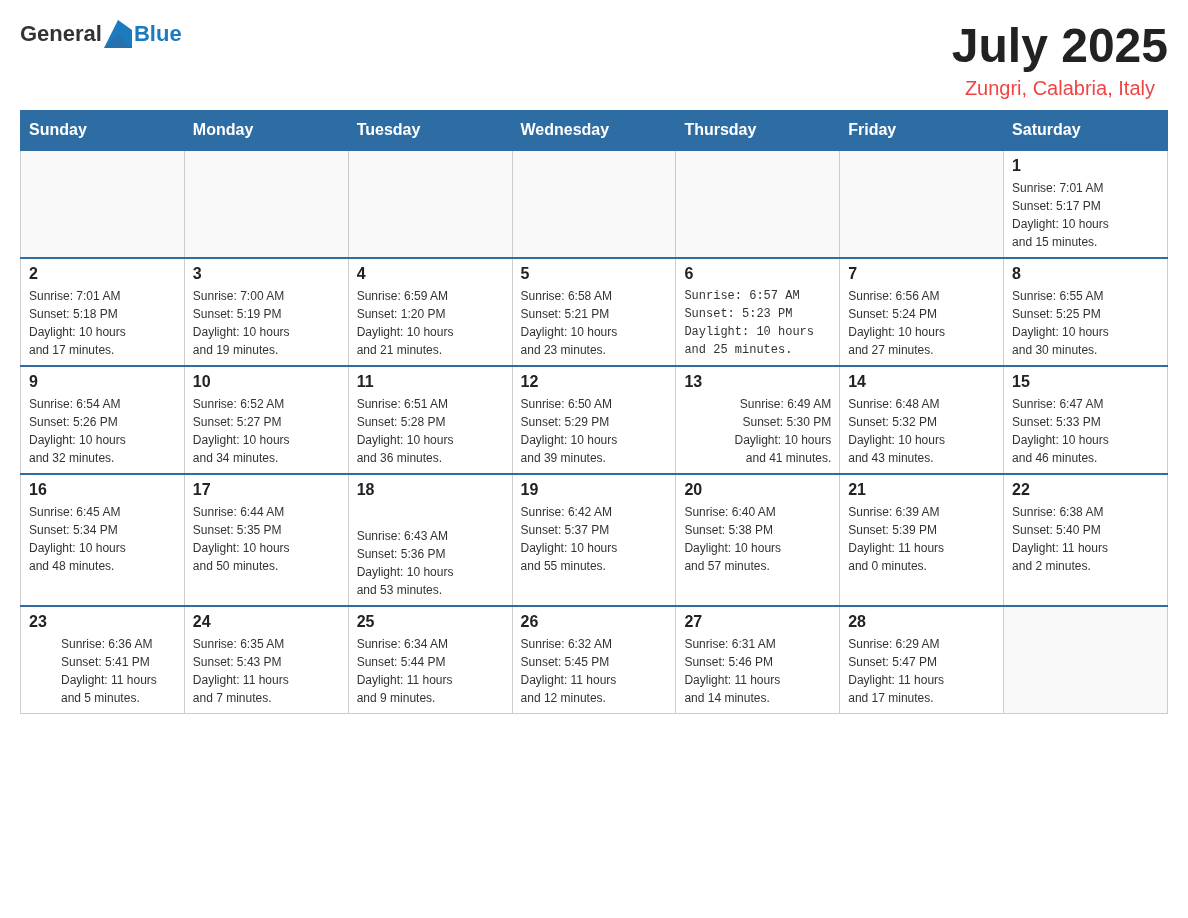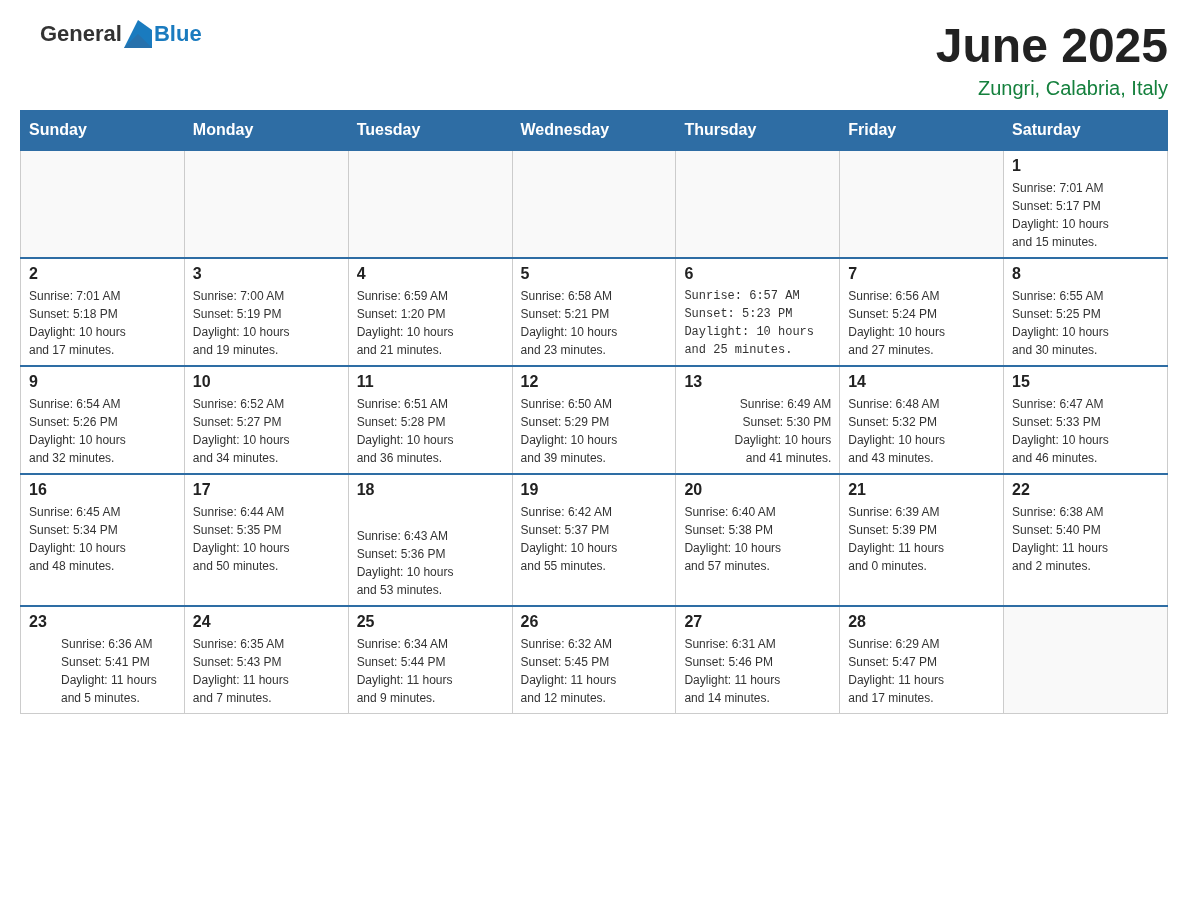--- a/index.html
+++ b/index.html
@@ -8,21 +8,20 @@
       background: #fff;
       padding: 20px;
       width: 1188px;
       min-height: 918px;
     }
     .header {
       display: flex;
       justify-content: space-between;
       align-items: flex-start;
       margin-bottom: 10px;
-      margin-left: 20px;
     }
     .logo {
       display: flex;
       align-items: center;
       font-size: 22px;
       font-weight: bold;
       color: #333;
     }
     .logo-general {
       color: #333;
@@ -39,22 +38,23 @@
       text-align: right;
     }
     .month-title {
       font-size: 48px;
       font-weight: bold;
       color: #222;
       line-height: 1.1;
     }
     .location {
       font-size: 20px;
-      color: #15803d;
+      color: #ef4444;
       margin-top: 4px;
+      text-align: center;
     }
     .calendar {
       width: 100%;
       border-collapse: collapse;
       margin-top: 10px;
       padding-left: 34px;
     }
     .calendar th {
       background-color: #2e6da4;
       color: #fff;
@@ -101,21 +101,21 @@
 <div class="header">
   <div class="logo">
     <span class="logo-general">General</span>
     <svg class="logo-icon" viewBox="0 0 28 28">
       <polygon points="0,28 28,28 28,10 14,0" fill="#1a7bbf"></polygon>
       <polygon points="0,28 14,14 28,28" fill="#2e6da4" opacity="0.7"></polygon>
     </svg>
     <span class="logo-blue">Blue</span>
   </div>
   <div class="title-block">
-    <div class="month-title">June 2025</div>
+    <div class="month-title">July 2025</div>
     <div class="location">Zungri, Calabria, Italy</div>
   </div>
 </div>
 
 <table class="calendar">
   <thead>
     <tr>
     <th>Sunday</th>
         <th>Monday</th>
         <th>Tuesday</th>

